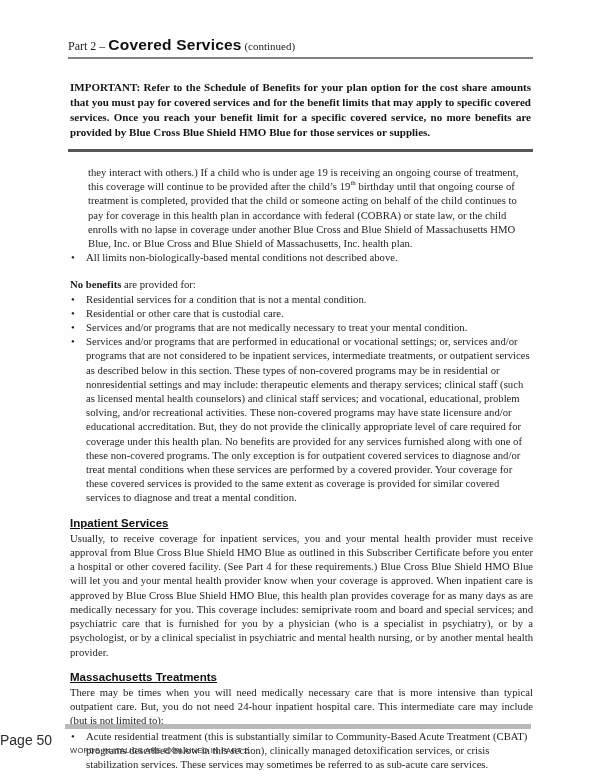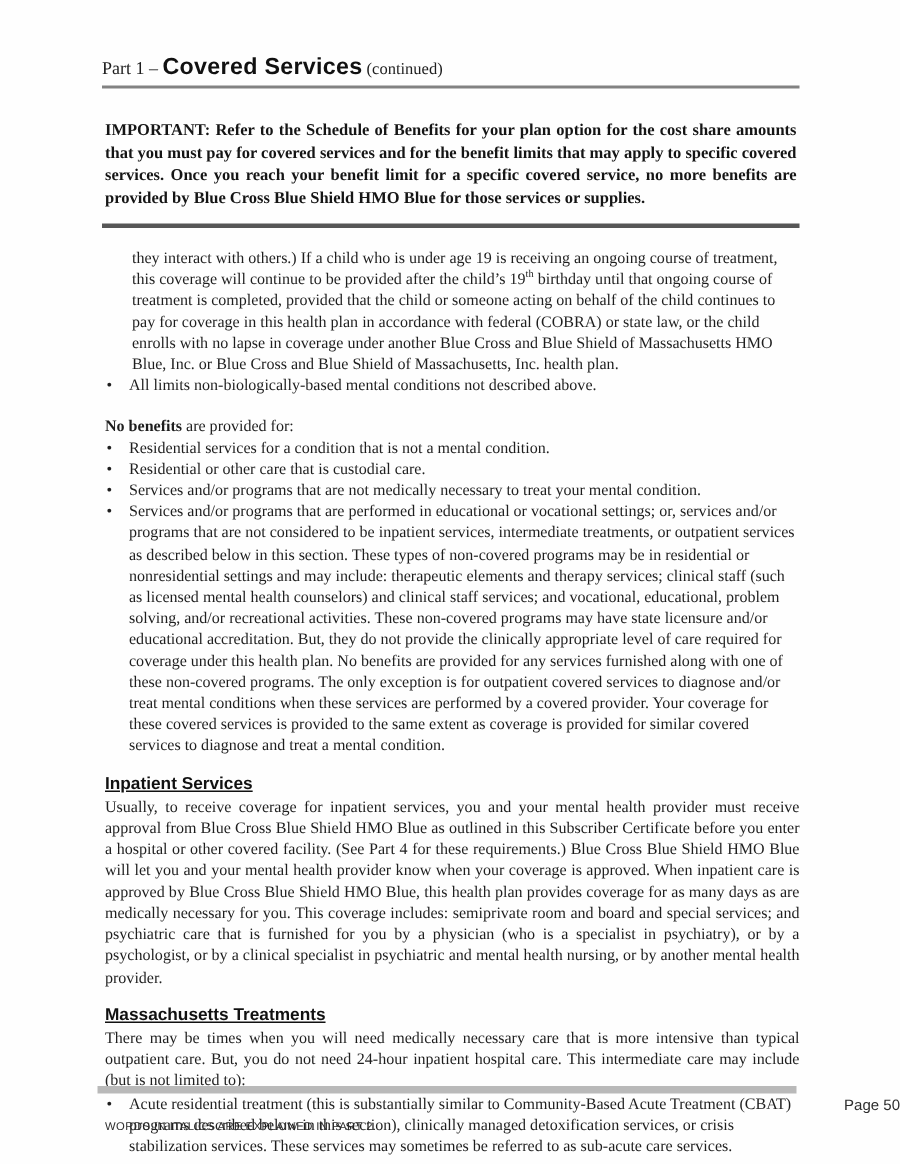--- a/index.html
+++ b/index.html
@@ -71,33 +71,33 @@
     font-size:7.5px; letter-spacing:0.3px; color:#2d2d2d;
     white-space:nowrap;
     margin-top:33px;
   }
   .footer-bar {
     position:absolute; left:65px; top:724px;
     width:466px; height:5px; background:#b9b9b9;
   }
   .page-number {
     position:absolute; left:0; top:732px; width:600px;
-    text-align:right;
+    text-align:left;
     font-family:"Liberation Sans", sans-serif;
-    font-size:10px; color:#2d2d2d;
+    font-size:14px; color:#2d2d2d;
   }
 </style>
 </head>
 <body>
 
 <div class="page">
   <div class="content">
 
     <div class="header-row">
-      <span class="part-label">Part 1 – </span><span class="doc-title">Covered Services</span><span class="continued"> (continued)</span>
+      <span class="part-label">Part 2 – </span><span class="doc-title">Covered Services</span><span class="continued"> (continued)</span>
     </div>
 
     <div class="important"><span>IMPORTANT: Refer to the </span><span class="it">Schedule of Benefits</span><span> for your plan option for the cost share amounts that you must pay for </span><span class="it">covered services</span><span> and for the </span><span class="it">benefit limits</span><span> that may apply to specific </span><span class="it">covered services</span><span>. Once you reach your </span><span class="it">benefit limit</span><span> for a specific </span><span class="it">covered service</span><span>, no more benefits are provided by </span><span class="it">Blue Cross Blue Shield HMO Blue</span><span> for those services or supplies.</span></div>
     <hr class="thick-rule">
 
     <div class="body-text">
 
       <div class="indent-para"><span>they interact with others.) If a child who is under age 19 is receiving an ongoing course of treatment, this coverage will continue to be provided after the child’s 19</span><sup>th</sup><span> birthday until that ongoing course of treatment is completed, provided that the child or someone acting on behalf of the child continues to pay for coverage in this health plan in accordance with federal (COBRA) or state law, or the child enrolls with no lapse in coverage under another Blue Cross and Blue Shield of Massachusetts HMO Blue, Inc. or Blue Cross and Blue Shield of Massachusetts, Inc. health plan.</span></div>
 
       <div class="bullet">

